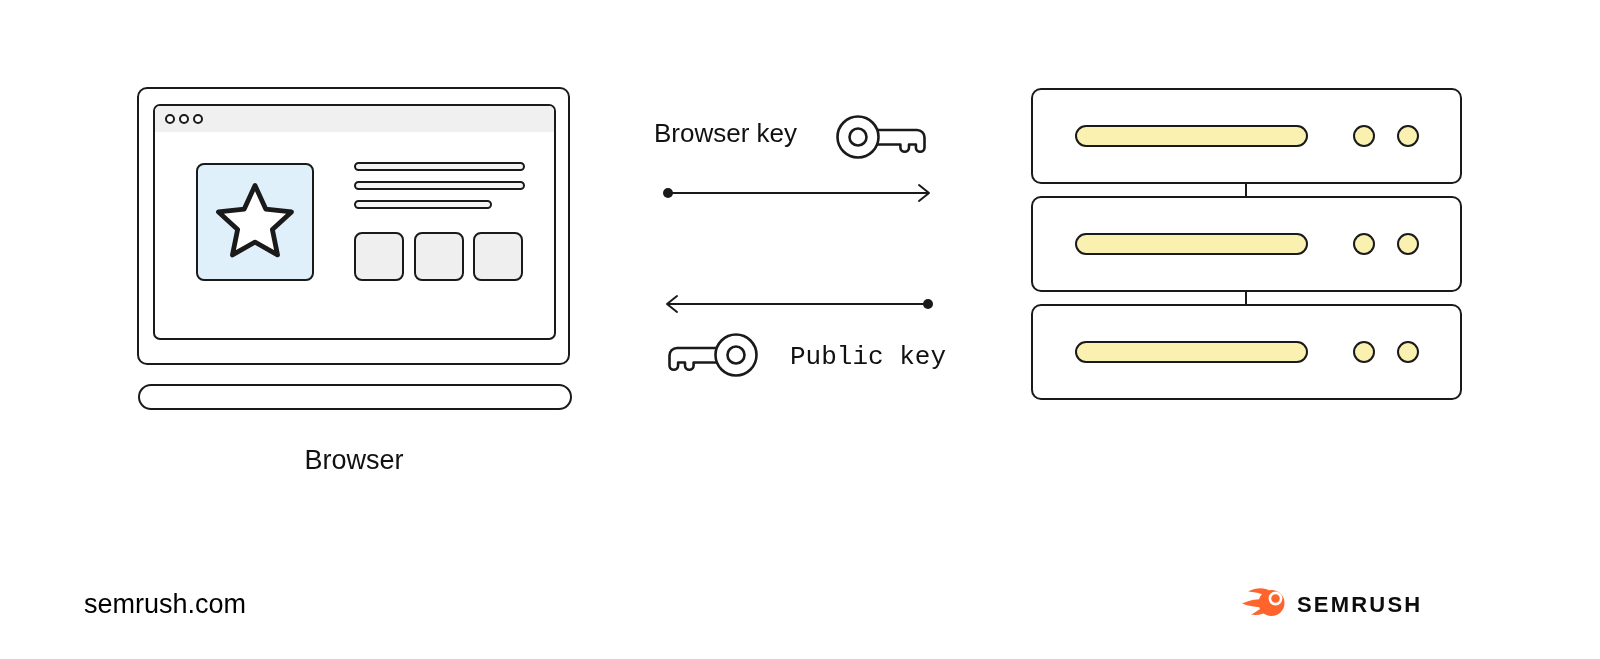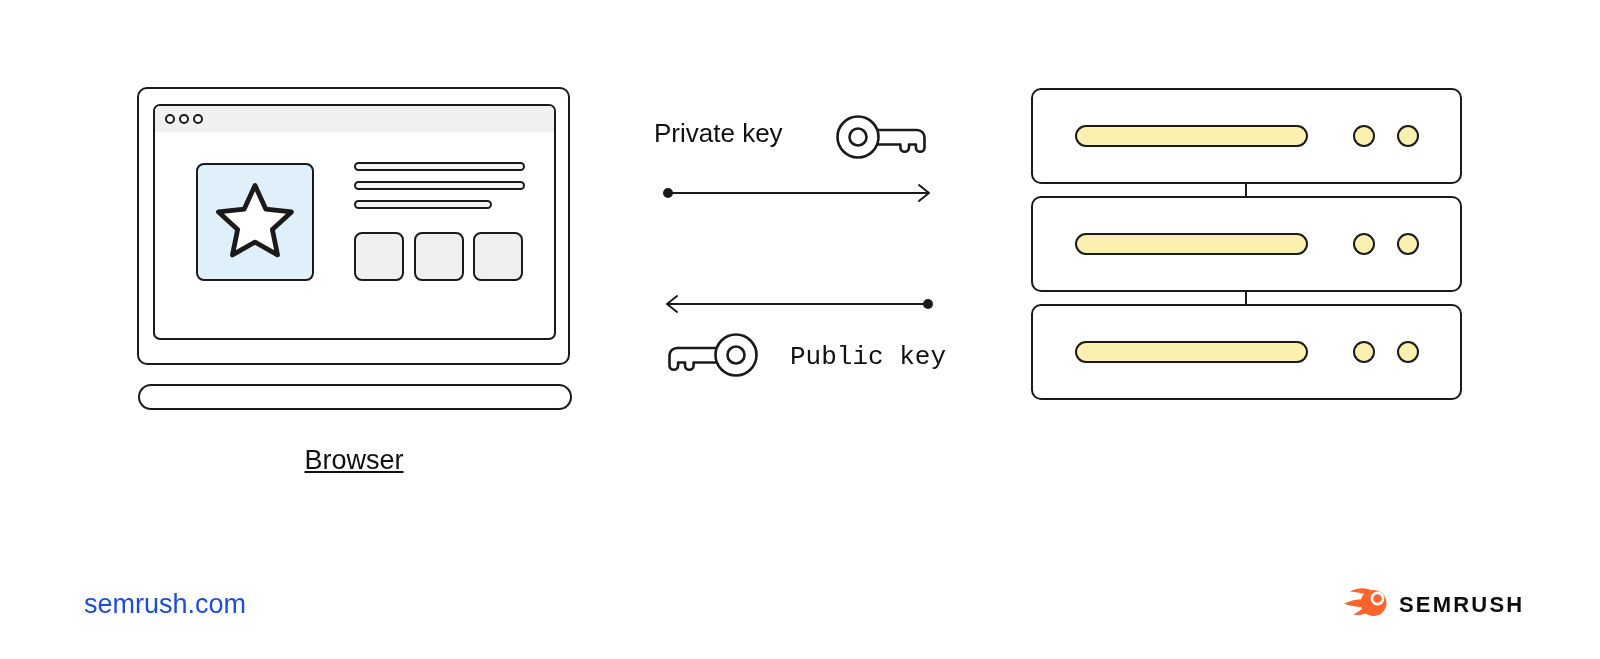--- a/index.html
+++ b/index.html
@@ -74,23 +74,23 @@
   .led-1 { left: 320px; }
   .led-2 { left: 364px; }
   .server-connector { left: 1245px; width: 2px; height: 12px; background: #1a1a1a; }
 
   
   .caption {
     font-size: 27px; color: #111; text-align: center; width: 300px;
   }
 
   
-  .site-url { left: 84px; top: 589px; font-size: 27px; color: #1d4ed8; }
+  .site-url { left: 84px; top: 589px; font-size: 27px; color: #000000; }
   .brand-logo {
-    left: 1344px; top: 586px; height: 38px;
+    left: 1242px; top: 586px; height: 38px;
     display: flex; align-items: center; gap: 9px;
   }
   .brand-text {
     font-size: 22px; font-weight: 800; letter-spacing: 2.2px; color: #0d0d0d;
   }
 </style>
 </head>
 <body>
 
 <div class="canvas">
@@ -116,23 +116,23 @@
   <div class="abs text-line" style="top:162px;"></div>
   <div class="abs text-line" style="top:181px;"></div>
   <div class="abs text-line" style="top:200px; width:138px;"></div>
 
   <div class="abs content-box" style="left:354px;"></div>
   <div class="abs content-box" style="left:414px;"></div>
   <div class="abs content-box" style="left:473px;"></div>
 
   <div class="abs laptop-base"></div>
 
-  <div class="abs caption" style="left:204px; top:445px;text-decoration:underline;">Browser</div>
-
-  <div class="abs flow-label" style="left:654px; top:118px;">Private key</div>
+  <div class="abs caption" style="left:204px; top:445px;">Browser</div>
+
+  <div class="abs flow-label" style="left:654px; top:118px;">Browser key</div>
 
   <span class="abs key-icon" style="left:835px; top:112px;">
     <svg width="96" height="50" viewBox="0 0 96 50">
       <path d="M 40 18 L 82 18 A 7.5 7.5 0 0 1 89.5 25.5 L 89.5 35.5 A 4.3 4.3 0 0 1 80.9 35.5 L 80.9 32.5 L 74 32.5 L 74 35.5 A 4.3 4.3 0 0 1 65.4 35.5 L 65.4 32.5 L 40 32.5 Z" fill="#ffffff" stroke="#1a1a1a" stroke-width="2.6" stroke-linejoin="round"></path>
       <circle cx="23" cy="25" r="20.5" fill="#ffffff" stroke="#1a1a1a" stroke-width="2.6"></circle>
       <circle cx="23" cy="25" r="8.5" fill="#ffffff" stroke="#1a1a1a" stroke-width="2.6"></circle>
     </svg>
   </span>
 
   <span class="abs" style="left:660px; top:182px;">

